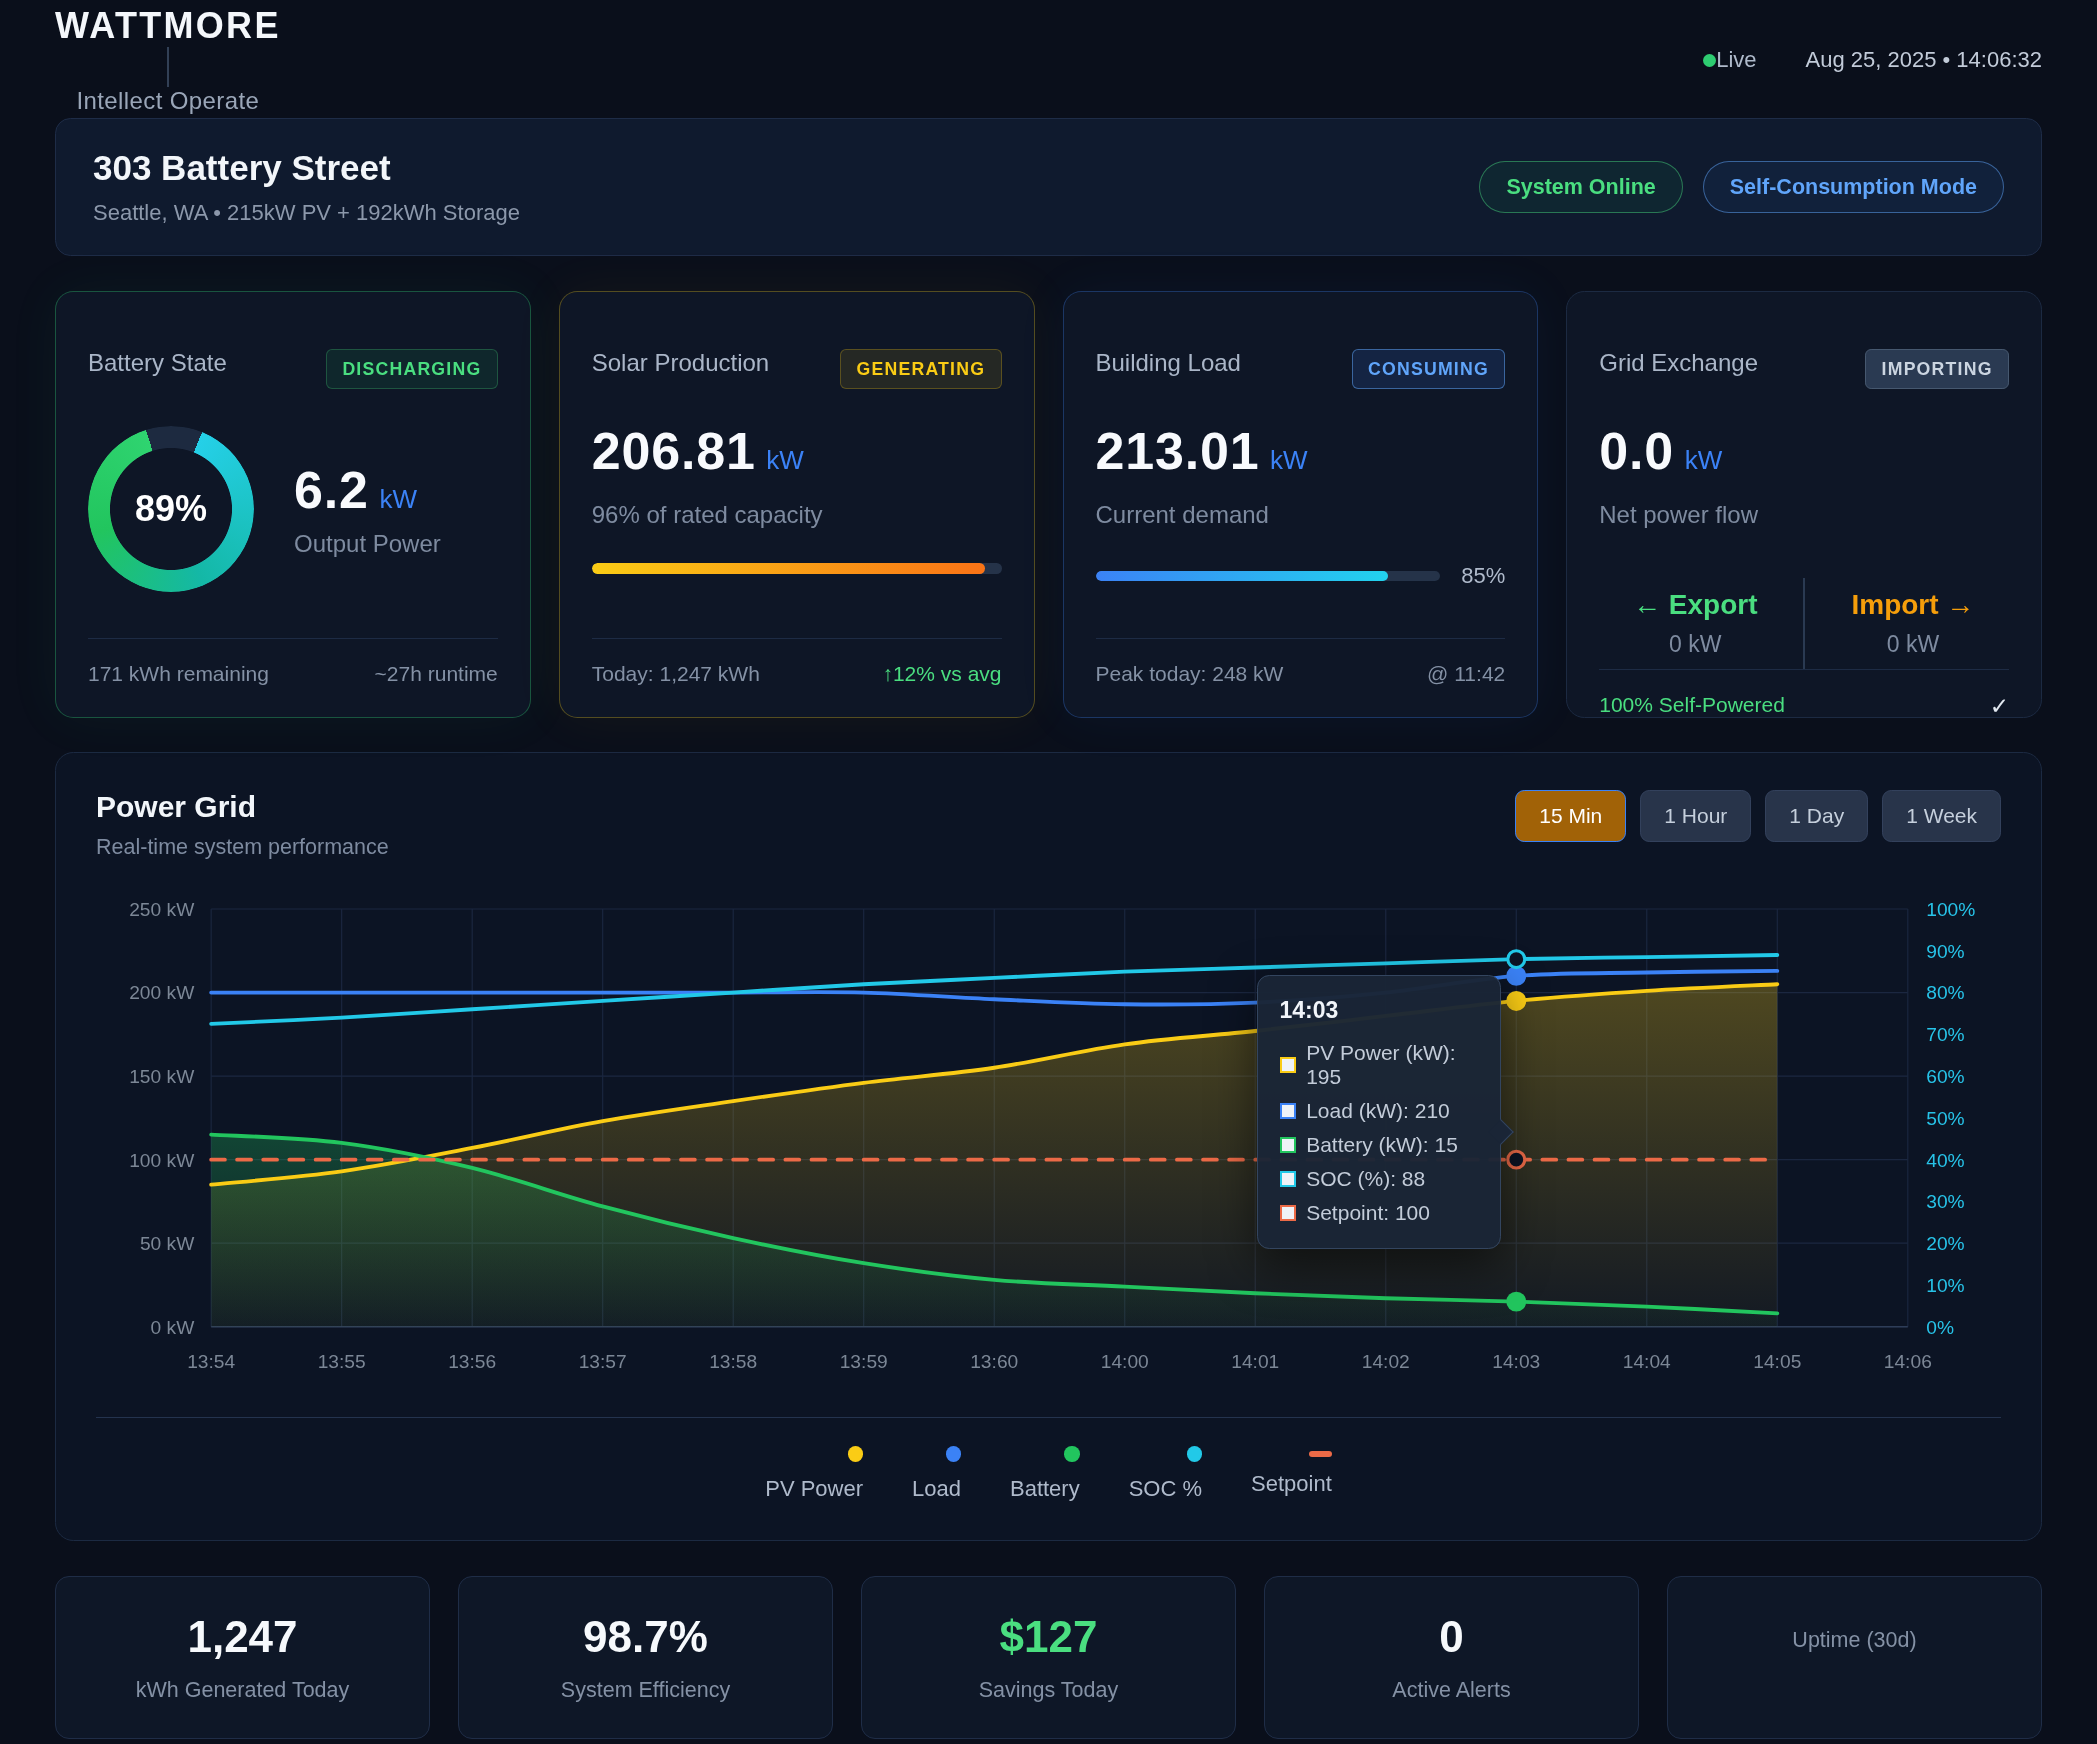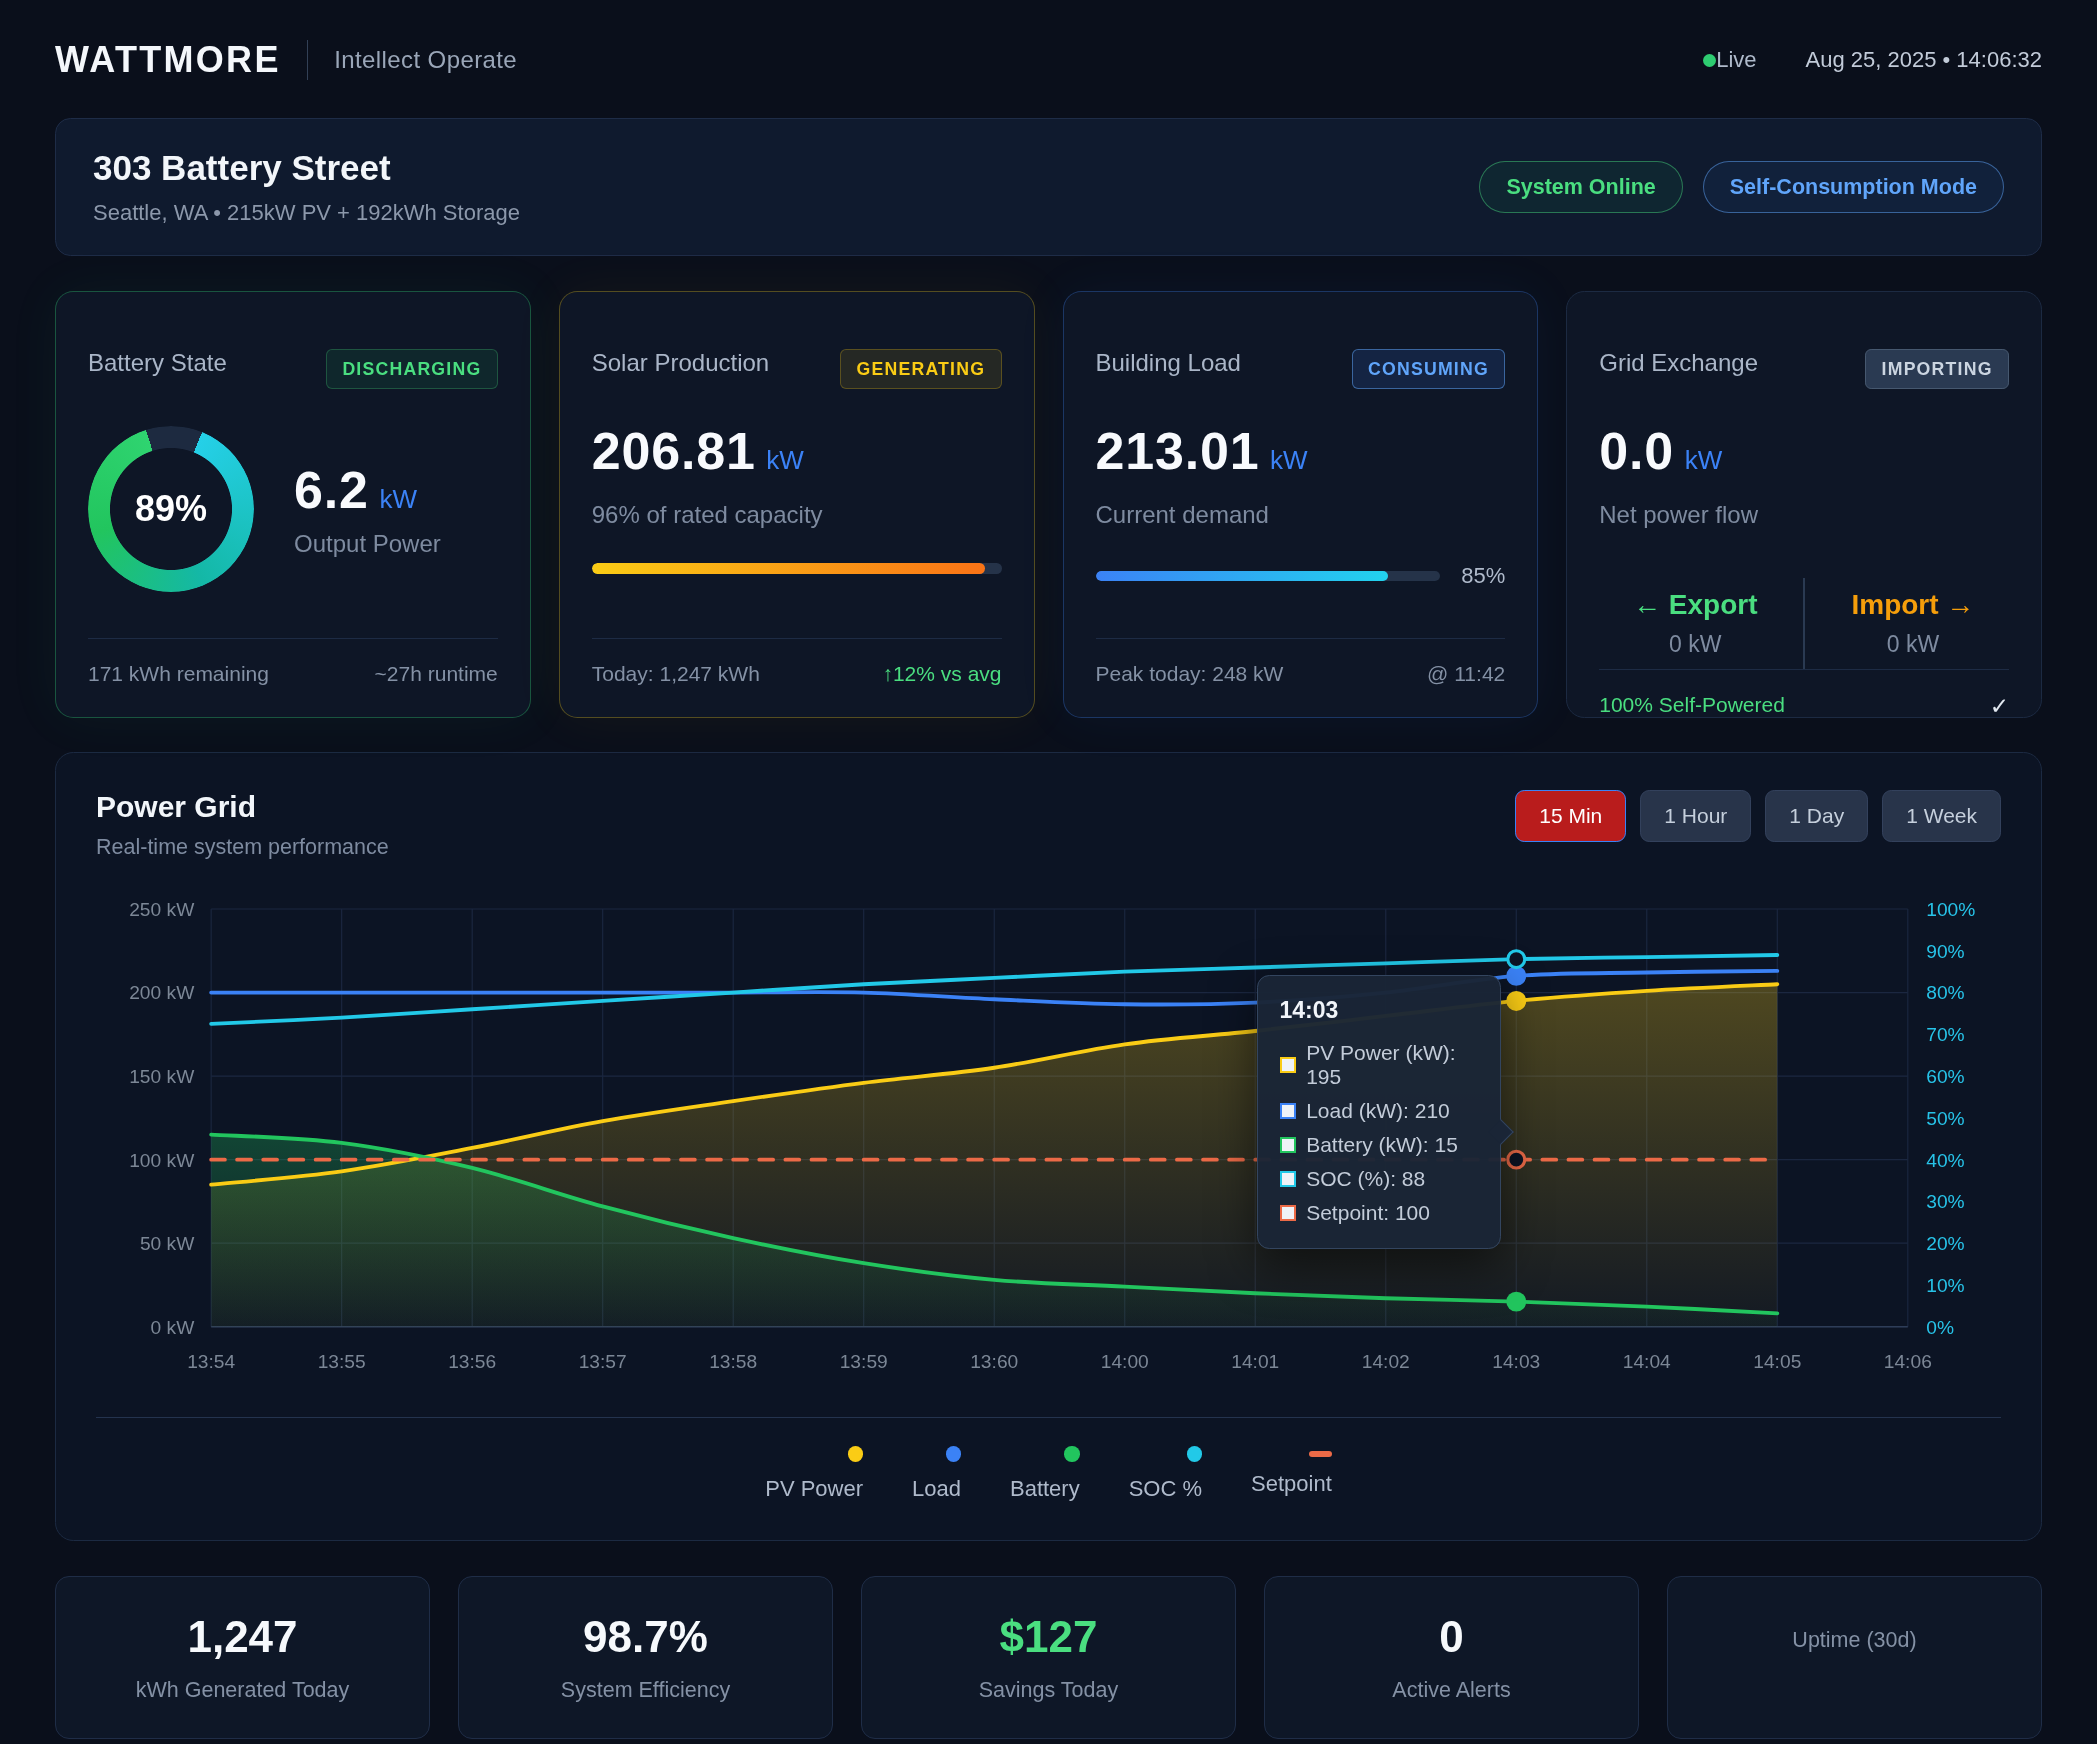--- a/index.html
+++ b/index.html
@@ -2,21 +2,21 @@
 <html style="font-size:12.3px"><head>
 <meta charset="utf-8">
 <style>
   html,body{margin:0;padding:0;background:#0A0F1B;width:2097px;height:1744px;overflow:hidden;
     font-family:"Liberation Sans","DejaVu Sans",sans-serif;-webkit-font-smoothing:antialiased;}
   *{box-sizing:border-box;}
   .page{padding:28px 55px 0 55px;}
 
   
   .topbar{display:flex;justify-content:space-between;align-items:center;height:64px;}
-  .brandrow{display:flex;align-items:center;}
+  .brandrow{display:flex;align-items:center;flex-direction:column;}
   .brand{font-size:36px;font-weight:800;color:#F4F7FB;letter-spacing:2.3px;}
   .brand-sep{width:1.5px;height:40px;background:#324056;margin:0 26px;}
   .product{font-size:24px;color:#9AA6B8;letter-spacing:0.4px;}
   .toprt{display:flex;align-items:center;gap:49px;}
   .live{display:flex;align-items:center;}
   .live-dot{width:13px;height:13px;border-radius:50%;background:#2ECC71;}
   .live-label{font-size:22px;color:#AFBACB;}
   .datetime{font-size:22px;color:#C2CBD9;}
 
   
@@ -82,21 +82,21 @@
   .check{font-size:23px;color:#E2E8F0;}
 
   
   .pf-card{margin-top:34px;background:#0C1424;border:1.5px solid #1C2A42;border-radius:18.4px;padding:37px 40px 21.5px 40px;}
   .pf-head{display:flex;justify-content:space-between;align-items:flex-start;}
   .pf-title{font-size:30px;font-weight:700;color:#F2F6FA;}
   .pf-sub{font-size:21.5px;color:#7E8BA0;margin-top:10.7px;}
   .ranges{display:flex;gap:14px;}
   .range-btn{font-size:21px;color:#C5CFDC;background:#28344A;border:0.8px solid #33415C;
     border-radius:9.2px;padding:13px 23px;cursor:pointer;}
-  .range-btn.active{background:#b91c1c;color:#FFFFFF;border-color:#3B82F6;}
+  .range-btn.active{background:#a16207;color:#FFFFFF;border-color:#3B82F6;}
   .chart-wrap{position:relative;margin-top:32px;}
   .chart-tooltip{position:absolute;left:1161px;top:83px;width:244px;background:rgba(26,37,54,.97);
     border:1.5px solid #33455F;border-radius:12.3px;padding:21.5px 21.5px 23px 21.5px;z-index:5;
     box-shadow:0 15.4px 46px rgba(0,0,0,.55);}
   .chart-tooltip:after{content:"";position:absolute;right:-10px;top:54%;width:17px;height:17px;
     background:#1A2536;border-top:1.5px solid #33455F;border-right:1.5px solid #33455F;transform:rotate(45deg);}
   .tt-title{font-size:23px;font-weight:700;color:#F1F5FA;}
   .tt-rows{margin-top:17px;}
   .tt-row{display:flex;align-items:center;gap:10.7px;margin-top:10px;font-size:21px;color:#C3CCD9;}
   .tt-swatch{width:16px;height:16px;background:#EFF3F8;border:2.3px solid #999;flex:none;}

